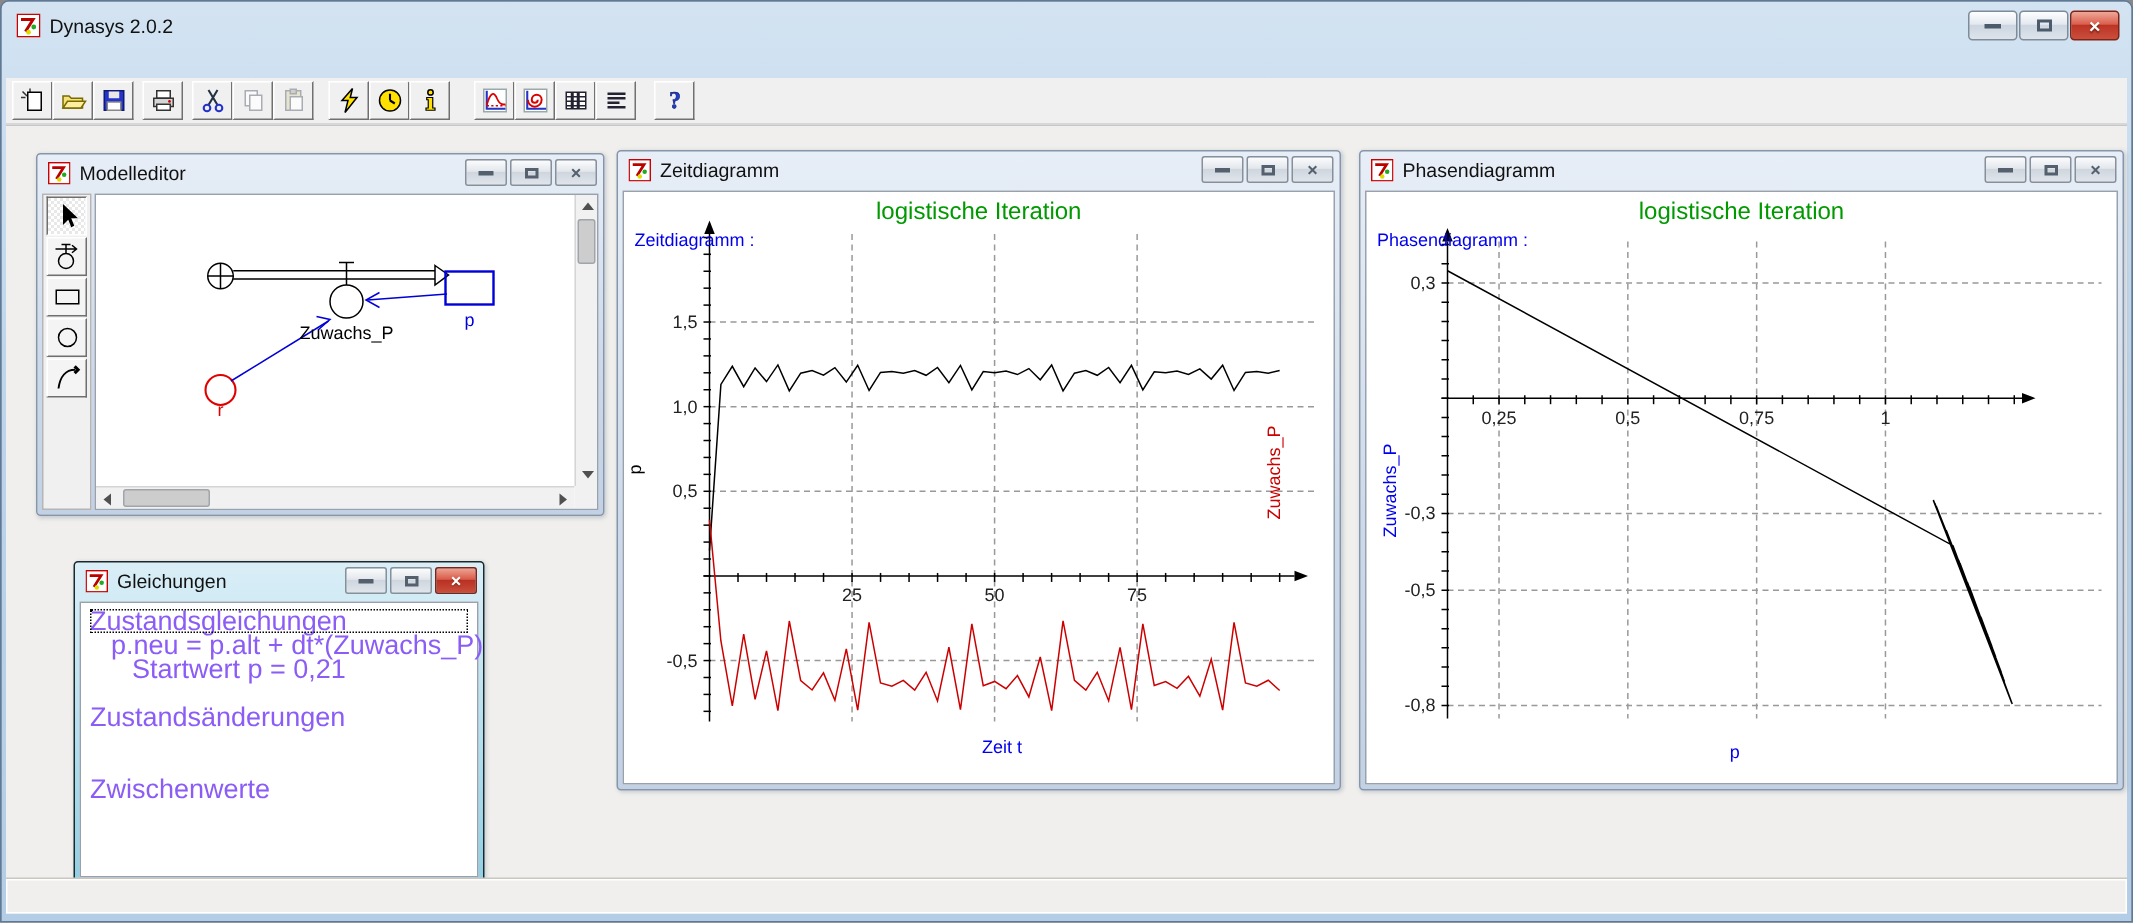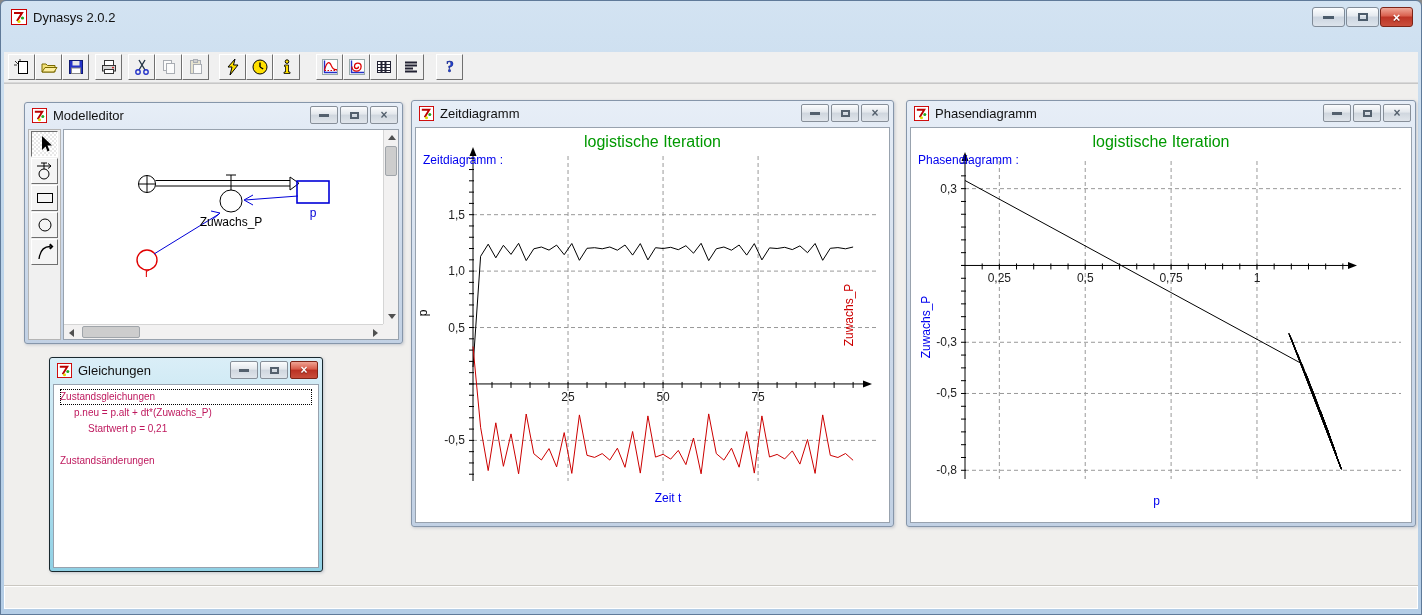--- a/index.html
+++ b/index.html
@@ -66,21 +66,21 @@
   .hsb{position:absolute;left:0;right:15px;bottom:0;height:15px;background:#f2f1f1;border-top:1px solid #d5d5d5;}
   .sbtn{position:absolute;width:15px;height:15px;display:flex;align-items:center;justify-content:center;}
   .tri-u{width:0;height:0;border-left:4px solid transparent;border-right:4px solid transparent;border-bottom:5px solid #505050;}
   .tri-d{width:0;height:0;border-left:4px solid transparent;border-right:4px solid transparent;border-top:5px solid #505050;}
   .tri-l{width:0;height:0;border-top:4px solid transparent;border-bottom:4px solid transparent;border-right:5px solid #505050;}
   .tri-r{width:0;height:0;border-top:4px solid transparent;border-bottom:4px solid transparent;border-left:5px solid #505050;}
   .thumb{position:absolute;background:#cdcdcd;border:1px solid #a0a5aa;border-radius:2px;}
   .grip{position:absolute;right:0;bottom:0;width:15px;height:15px;background:#f2f1f1;}
   
   .eqbody{position:absolute;left:3px;right:3px;top:26px;bottom:3px;background:#fff;border:1px solid #98a2ae;
-    padding:4px 6px;font-size:10px;color:#be185d;}
+    padding:4px 6px;font-size:18px;color:#8b5cf6;}
   .eqline{height:16px;line-height:16px;white-space:pre;}
   .eqline.ind1{padding-left:14px;} .eqline.ind2{padding-left:28px;}
   .eqline.sel{outline:1px dotted #000;outline-offset:-1px;}
   
   .chead-l{position:absolute;left:7px;top:5px;font-size:12px;color:#0000ee;margin-top:20px;}
   .chead-t{position:absolute;left:25%;width:50%;top:5px;font-size:16px;color:#009900;text-align:center;}
   .axname{position:absolute;font-size:12px;}
   .rot{transform:rotate(-90deg);transform-origin:center;}
   svg text.ticklabel{font-family:"Liberation Sans",sans-serif;font-size:12px;fill:#222;}
   svg .grid{stroke:#999;stroke-width:1;stroke-dasharray:4 3;}
@@ -324,21 +324,21 @@
             </div>
           <div class="thumb" style="left:18px;top:1px;bottom:1px;width:58px;"></div>
           <div class="sbtn" style="right:0;">
               <span class="tri-r"></span>
             </div>
         </div>
         <div class="grip"></div>
       </div>
     </div>
 
-    <div class="cwin active" style="left:45px;top:273px;width:274px;height:215px;">
+    <div class="cwin active" style="left:45px;top:290px;width:274px;height:215px;">
       <div class="ctitle">
         <svg class="appicon" width="15" height="15" viewBox="0 0 16 16">
           <rect x="0.5" y="0.5" width="15" height="15" fill="#fff" stroke="#c00"></rect>
           <path d="M3 4 L11 4 L6 12" fill="none" stroke="#b00" stroke-width="2"></path>
           <circle cx="11.5" cy="9" r="1.6" fill="#2a2"></circle>
             <circle cx="8" cy="12.5" r="1.6" fill="#dd0"></circle>
         </svg>
         <span class="ctext">Gleichungen</span>
         <div class="cbtns">
           <div class="cbtn">
@@ -353,20 +353,21 @@
         </div>
       </div>
       <div class="eqbody">
         <div class="eqline sel">Zustandsgleichungen</div>
         <div class="eqline ind1">p.neu = p.alt + dt*(Zuwachs_P)</div>
         <div class="eqline ind2">Startwert p = 0,21</div>
         <div class="eqline"></div>
         <div class="eqline">Zustandsänderungen</div>
         <div class="eqline"></div>
         <div class="eqline"></div>
+        <div class="eqline">Zwischenwerte</div>
       </div>
     </div>
 
     <div class="cwin" style="left:407px;top:16px;width:483px;height:427px;">
       <div class="ctitle">
         <svg class="appicon" width="15" height="15" viewBox="0 0 16 16">
           <rect x="0.5" y="0.5" width="15" height="15" fill="#fff" stroke="#c00"></rect>
           <path d="M3 4 L11 4 L6 12" fill="none" stroke="#b00" stroke-width="2"></path>
           <circle cx="11.5" cy="9" r="1.6" fill="#2a2"></circle>
             <circle cx="8" cy="12.5" r="1.6" fill="#dd0"></circle>

